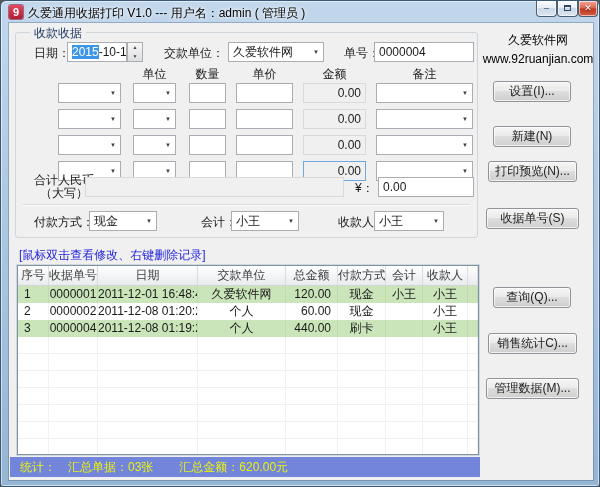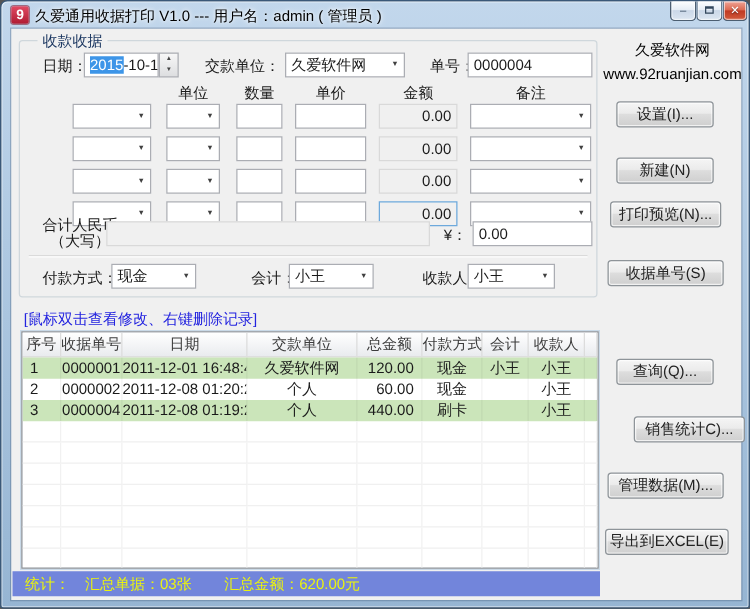--- a/index.html
+++ b/index.html
@@ -317,17 +317,16 @@
     </div>
 
     <div class="brand" style="top:31px;">久爱软件网</div>
     <div class="brand" style="top:51px;">www.92ruanjian.com</div>
 
     <div class="btn" style="left:492px;top:80px;width:78px;">设置(I)...</div>
     <div class="btn" style="left:492px;top:125px;width:78px;">新建(N)</div>
     <div class="btn" style="left:487px;top:160px;width:89px;">打印预览(N)...</div>
     <div class="btn" style="left:485px;top:207px;width:93px;">收据单号(S)</div>
     <div class="btn" style="left:492px;top:286px;width:78px;">查询(Q)...</div>
-    <div class="btn" style="left:487px;top:332px;width:89px;margin-left:19px;">销售统计C)...</div>
+    <div class="btn" style="left:487px;top:332px;width:89px;">销售统计C)...</div>
     <div class="btn" style="left:485px;top:377px;width:93px;">管理数据(M)...</div>
-    <div class="btn" style="left:483px;top:422px;width:99px;">导出到EXCEL(E)</div>
   </div>
 </div>
 
 </body></html>

